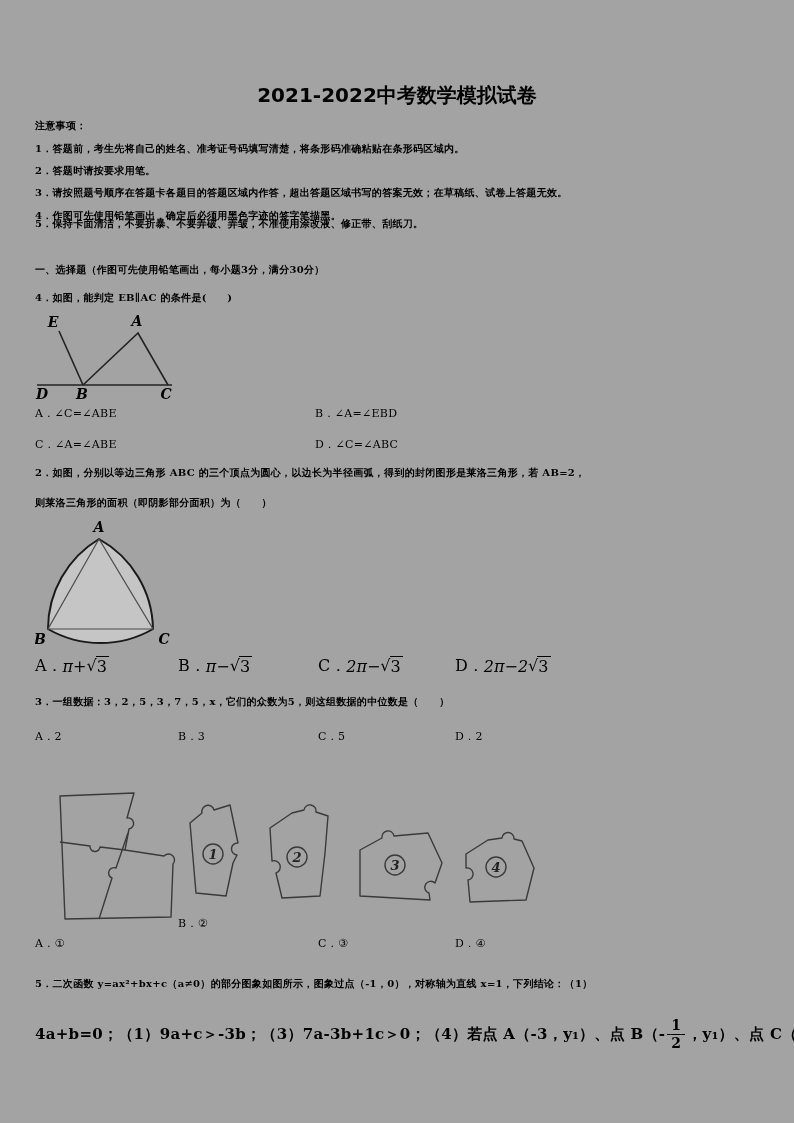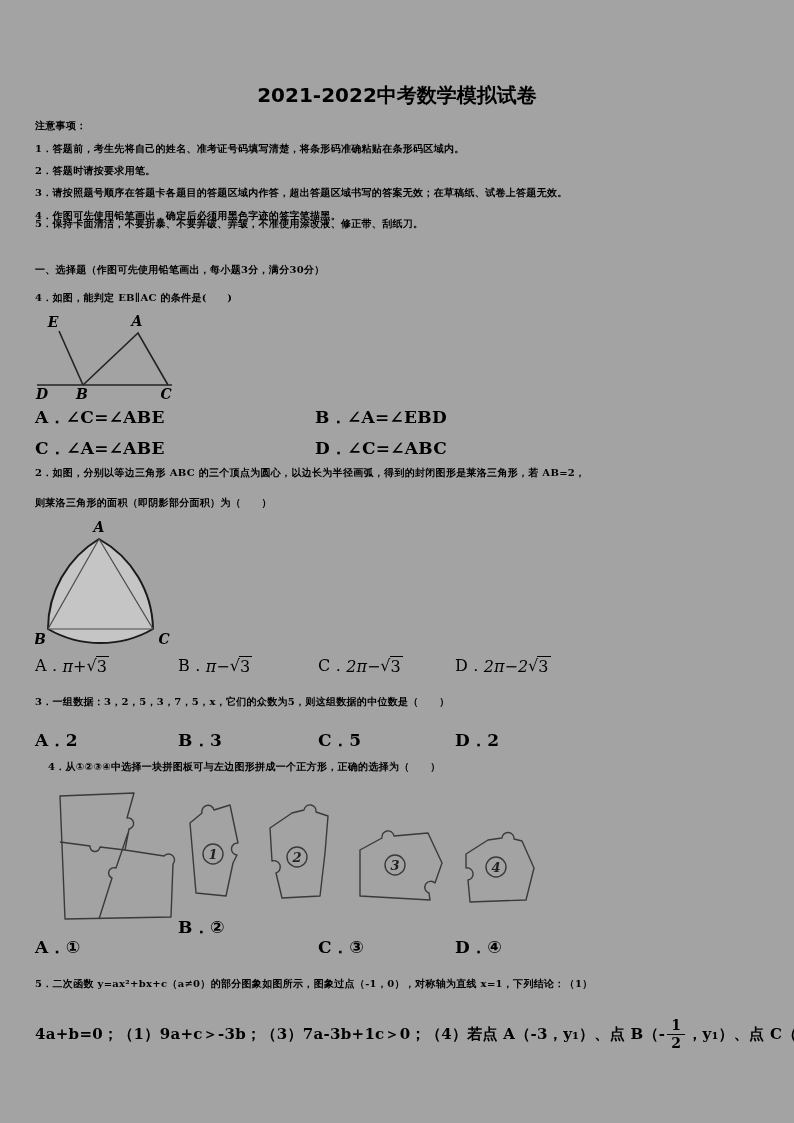--- a/index.html
+++ b/index.html
@@ -2,21 +2,21 @@
 <html><head>
 <meta charset="utf-8">
 <style>
   html,body{margin:0;padding:0;background:#fff;}
   .page{position:relative;width:794px;height:1123px;background:#a3a3a3;color:#000;
         font-family:"DejaVu Serif","DejaVu Sans",serif;overflow:hidden;}
   .abs{position:absolute;}
   .title{position:absolute;left:0;top:82px;width:100%;text-align:center;
          font-family:"DejaVu Sans","DejaVu Serif",sans-serif;font-weight:bold;font-size:20px;}
   .line{position:absolute;font-size:10px;font-weight:bold;white-space:nowrap;letter-spacing:.3px;}
-  .opt{position:absolute;font-size:17px;font-weight:bold;white-space:nowrap;letter-spacing:.3px;}
+  .opt{position:absolute;font-size:11px;font-weight:normal;white-space:nowrap;letter-spacing:.3px;}
   .optrow{position:absolute;display:flex;align-items:center;height:30px;}
   .mi{font-style:italic;}
   .sq{display:inline-flex;align-items:flex-start;}
   .sq-s{font-style:normal;}
   .sq-r{border-top:1.5px solid #000;padding:0 2px 0 1px;margin-left:-1px;}
   .fracline{position:absolute;display:flex;align-items:center;font-size:15px;font-weight:bold;
             white-space:nowrap;letter-spacing:.3px;}
   .frac{display:inline-flex;flex-direction:column;align-items:center;line-height:1.05;
         font-size:14px;margin:0 2px;}
   .frac .num{border-bottom:1.4px solid #000;padding:0 4px 1px;}
@@ -100,21 +100,20 @@
         <span class="sq-r">3</span>
       </span>
   </div>
 
   <div class="line" style="left:35px;top:695px;">3．一组数据：3，2，5，3，7，5，x，它们的众数为5，则这组数据的中位数是（　　）</div>
   <div class="opt" style="left:35px;top:729px;">A．2</div>
   <div class="opt" style="left:178px;top:729px;">B．3</div>
   <div class="opt" style="left:318px;top:729px;">C．5</div>
   <div class="opt" style="left:455px;top:729px;">D．2</div>
 
-  <div class="line" style="left:48px;top:760px;">4．从①②③④中选择一块拼图板可与左边图形拼成一个正方形，正确的选择为（　　）</div>
 
   <svg class="abs" style="left:30px;top:788px;" width="540" height="140" viewBox="0 0 540 140">
     <g stroke="#3a3a3a" stroke-width="1.4" fill="none" stroke-linejoin="round">
       <path d="M 30,8 L 104,5 L 97,30 a5,5 0 1 1 2,11 L 95,62 L 134,68 a5,5 0 1 1 9,8 L 141,129 L 35,131 Z"></path>
       <path d="M 30,54 L 60,58 a5,5 0 1 0 10,1 L 95,62"></path>
       <path d="M 98,45 L 86,80 a5,5 0 1 0 -4,10 L 69,131"></path>
       <path d="M 160,35 L 172,25 a6,6 0 1 1 12,-3 L 200,17 L 208,55 a6,6 0 1 0 -1,12 L 203,75 L 196,108 L 166,105 Z"></path>
       <path d="M 240,40 L 262,25 L 274,22 a6,6 0 1 1 12,2 L 298,28 L 295,65 L 290,108 L 252,110 L 246,85 a6,6 0 1 0 -4,-12 Z"></path>
       <path d="M 330,62 L 352,50 a6,6 0 1 1 12,-2 L 398,45 L 412,75 L 405,95 a6,6 0 1 0 -6,10 L 400,112 L 330,108 Z"></path>
       <path d="M 436,66 L 458,52 L 472,50 a6,6 0 1 1 12,1 L 492,53 L 504,80 L 496,112 L 440,114 L 438,92 a6,6 0 1 0 -2,-12 Z"></path>

